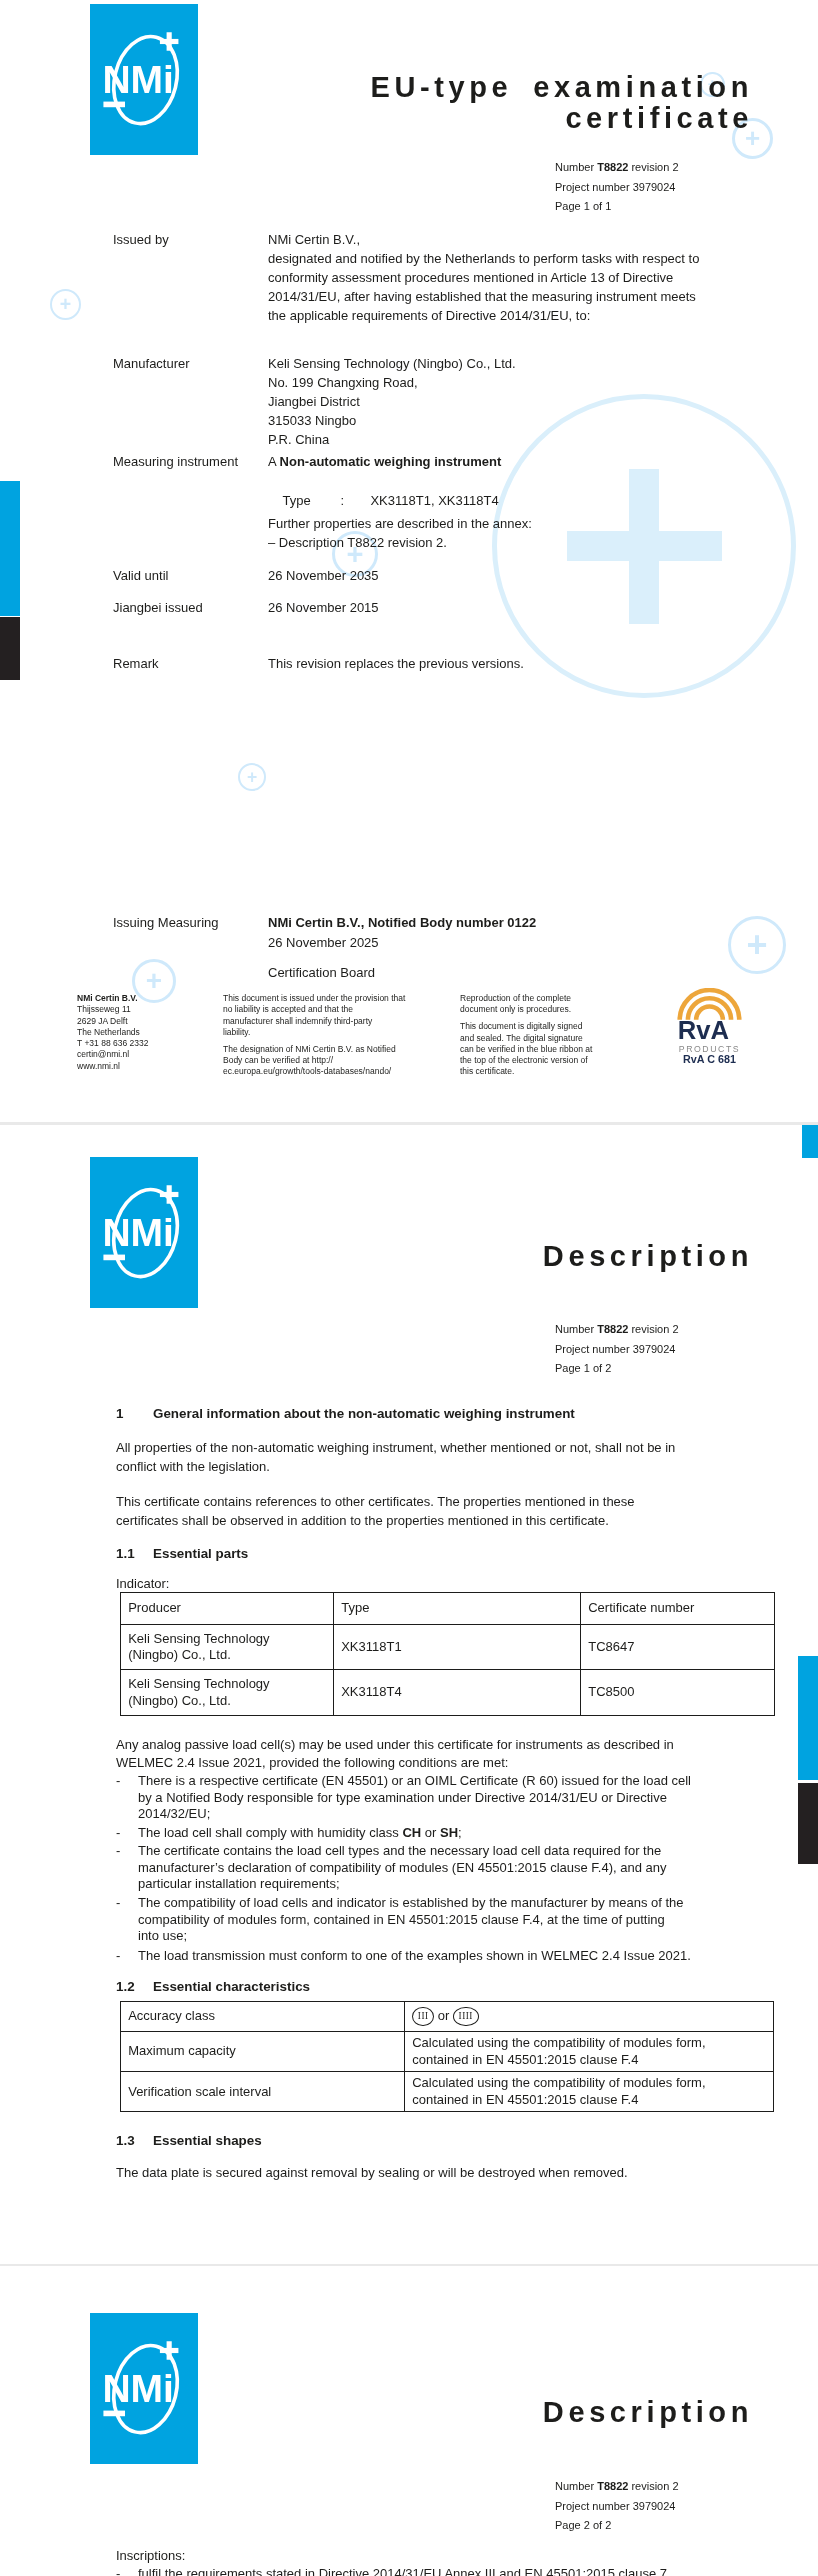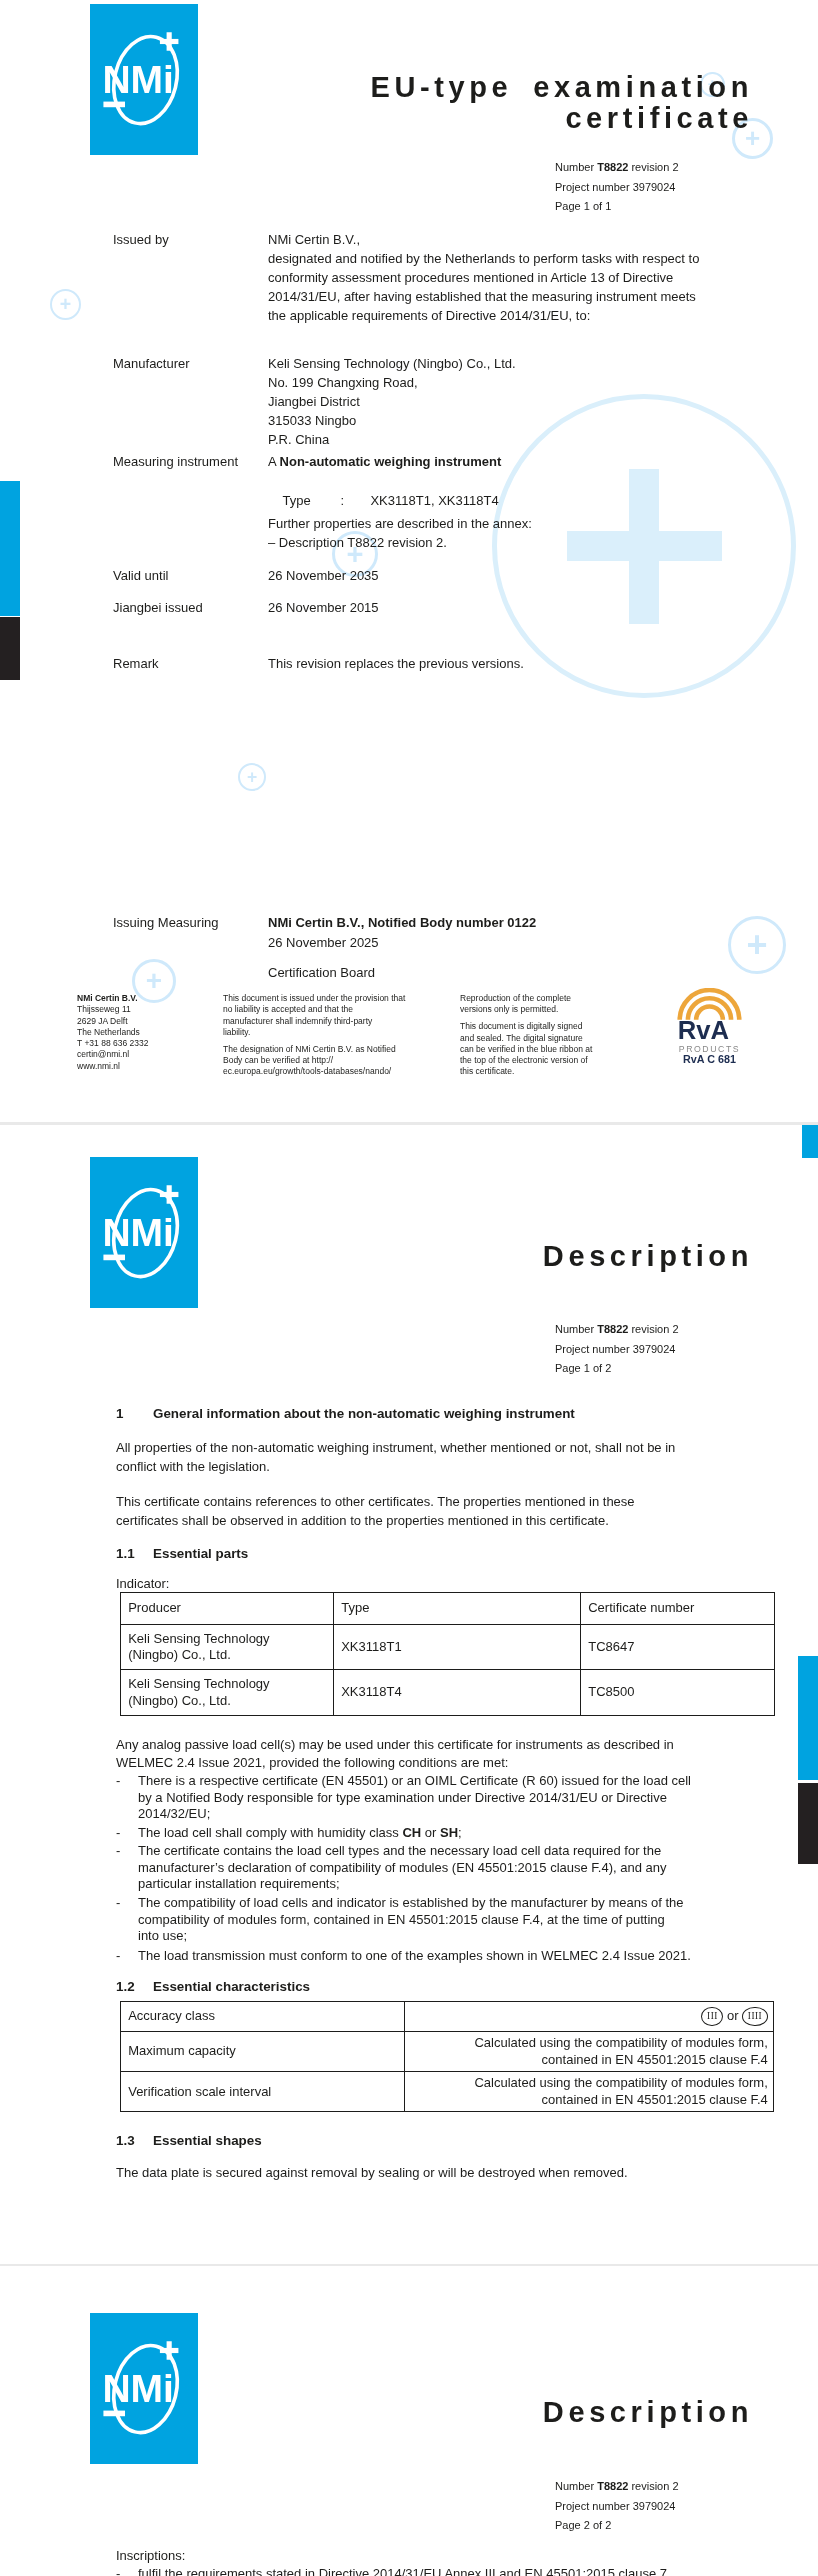--- a/index.html
+++ b/index.html
@@ -32,21 +32,21 @@
   .list{font-size:13px;line-height:16.5px;}
   .hd{font-weight:bold;font-size:13.4px;white-space:pre;}
   
   .bullet{display:flex;}
   .bullet .dash{width:22px;flex:0 0 22px;}
   
   table.doc{border-collapse:collapse;position:absolute;table-layout:fixed;}
   table.doc td{border-top:1.5px solid #1d1d1b;border-bottom:1.5px solid #1d1d1b;border-left:1px solid #1d1d1b;border-right:1px solid #1d1d1b;
     font-size:13px;line-height:16.5px;padding:3.1px 5.2px 3.1px 7.2px;vertical-align:middle;}
   table.doc{border:1.5px solid #1d1d1b;}
-  td.ctr{text-align:right;font-size:12.4px;line-height:16px;padding-left:5.2px;}
+  td.ctr{text-align:left;font-size:12.4px;line-height:16px;padding-left:5.2px;}
   .oval{display:inline-block;border:1.3px solid #1d1d1b;border-radius:50%;
     font-family:"Liberation Serif",serif;font-size:9.3px;line-height:1;
     padding:4.1px 4.6px;letter-spacing:0.5px;vertical-align:middle;}
   
   .ftr{font-size:8.5px;line-height:11.3px;}
   .ftr .ln{white-space:pre;}
   .ftr .ln.blank{height:5.7px;}
   .col1 .ln:first-child{font-weight:bold;}
   
   .tab{position:absolute;}
@@ -139,21 +139,21 @@
       <div class="ln">no liability is accepted and that the</div>
       <div class="ln">manufacturer shall indemnify third-party</div>
       <div class="ln">liability.</div>
       <div class="ln blank"></div>
       <div class="ln">The designation of NMi Certin B.V. as Notified</div>
       <div class="ln">Body can be verified at http://</div>
       <div class="ln">ec.europa.eu/growth/tools-databases/nando/</div>
     </div>
   <div class="ftr abs lines" style="left:460px;top:993px;">
       <div class="ln">Reproduction of the complete</div>
-      <div class="ln">versions only is permitted.</div>
+      <div class="ln">document only is procedures.</div>
       <div class="ln blank"></div>
       <div class="ln">This document is digitally signed</div>
       <div class="ln">and sealed. The digital signature</div>
       <div class="ln">can be verified in the blue ribbon at</div>
       <div class="ln">the top of the electronic version of</div>
       <div class="ln">this certificate.</div>
     </div>
 
   <div class="abs" style="left:664px;top:988px;width:92px;height:78px;">
     <svg width="92" height="78" viewBox="0 0 178 152">

